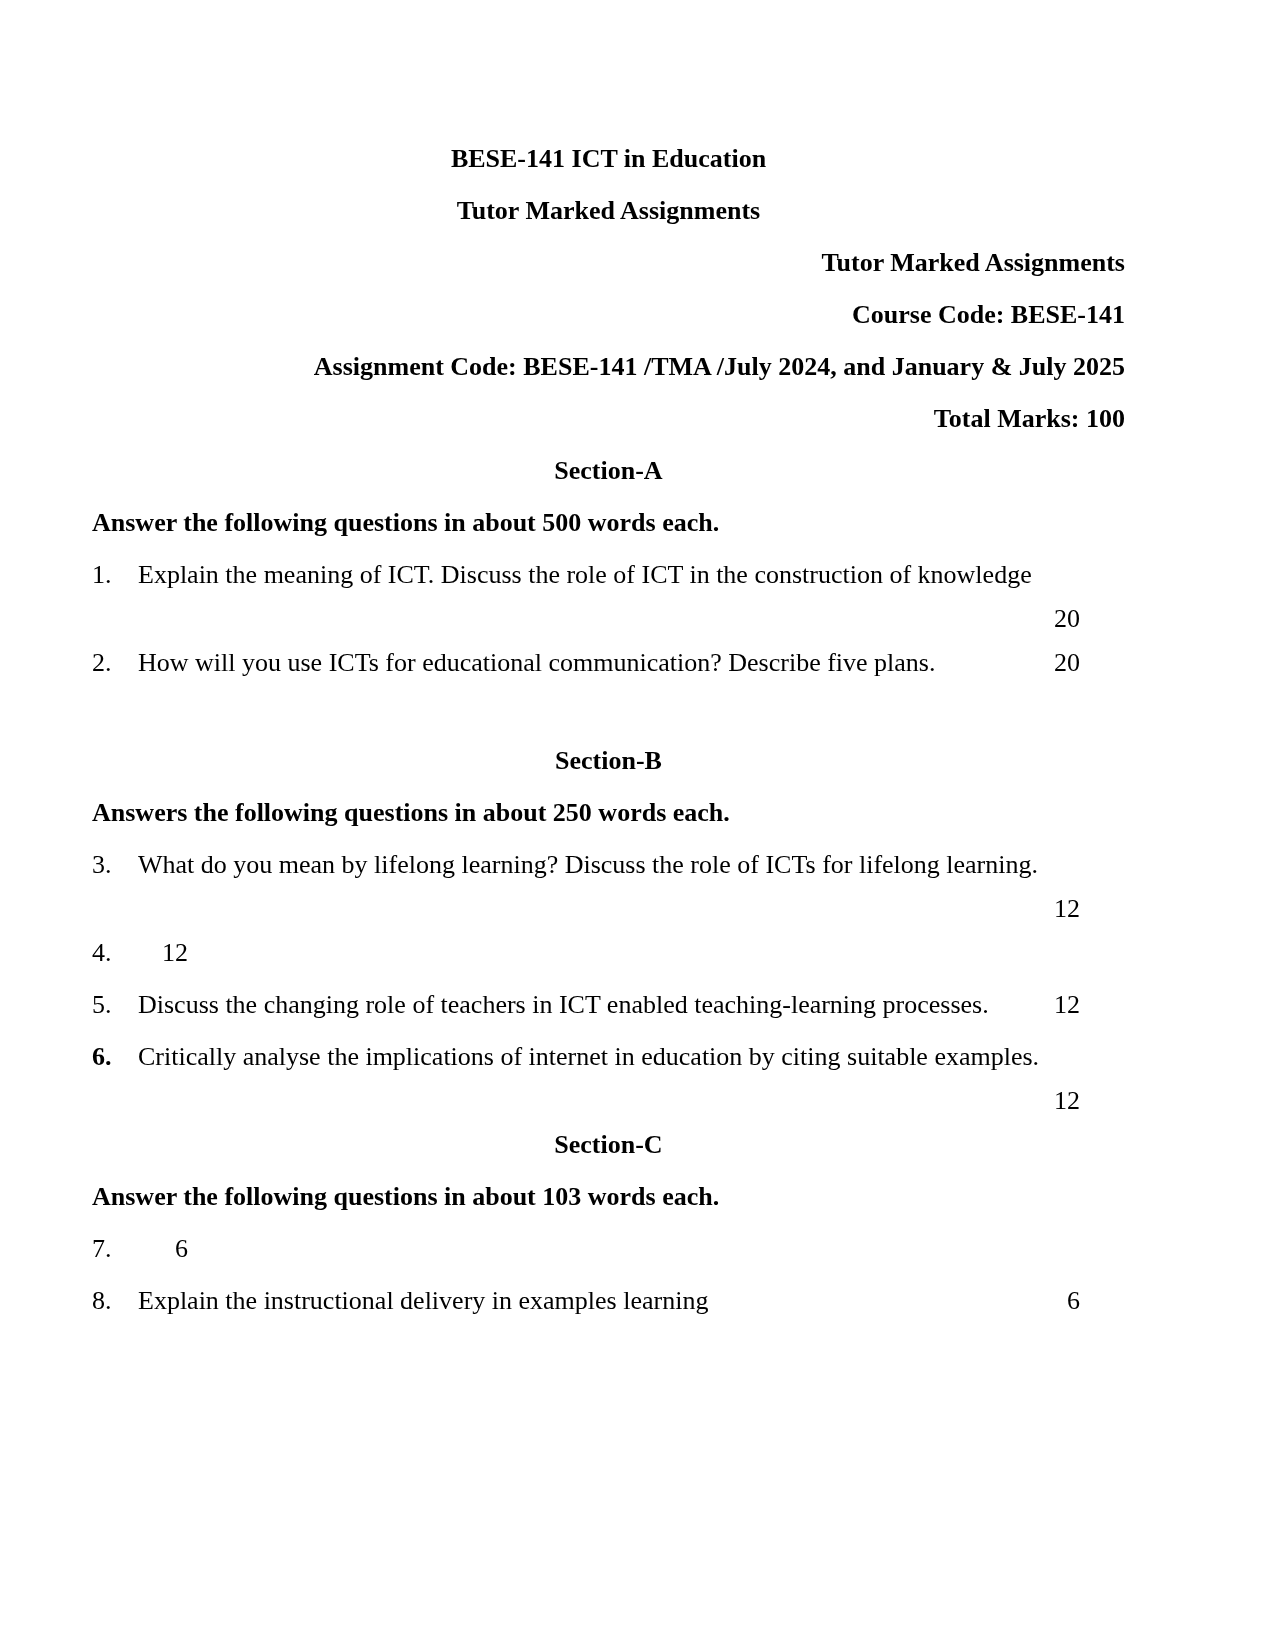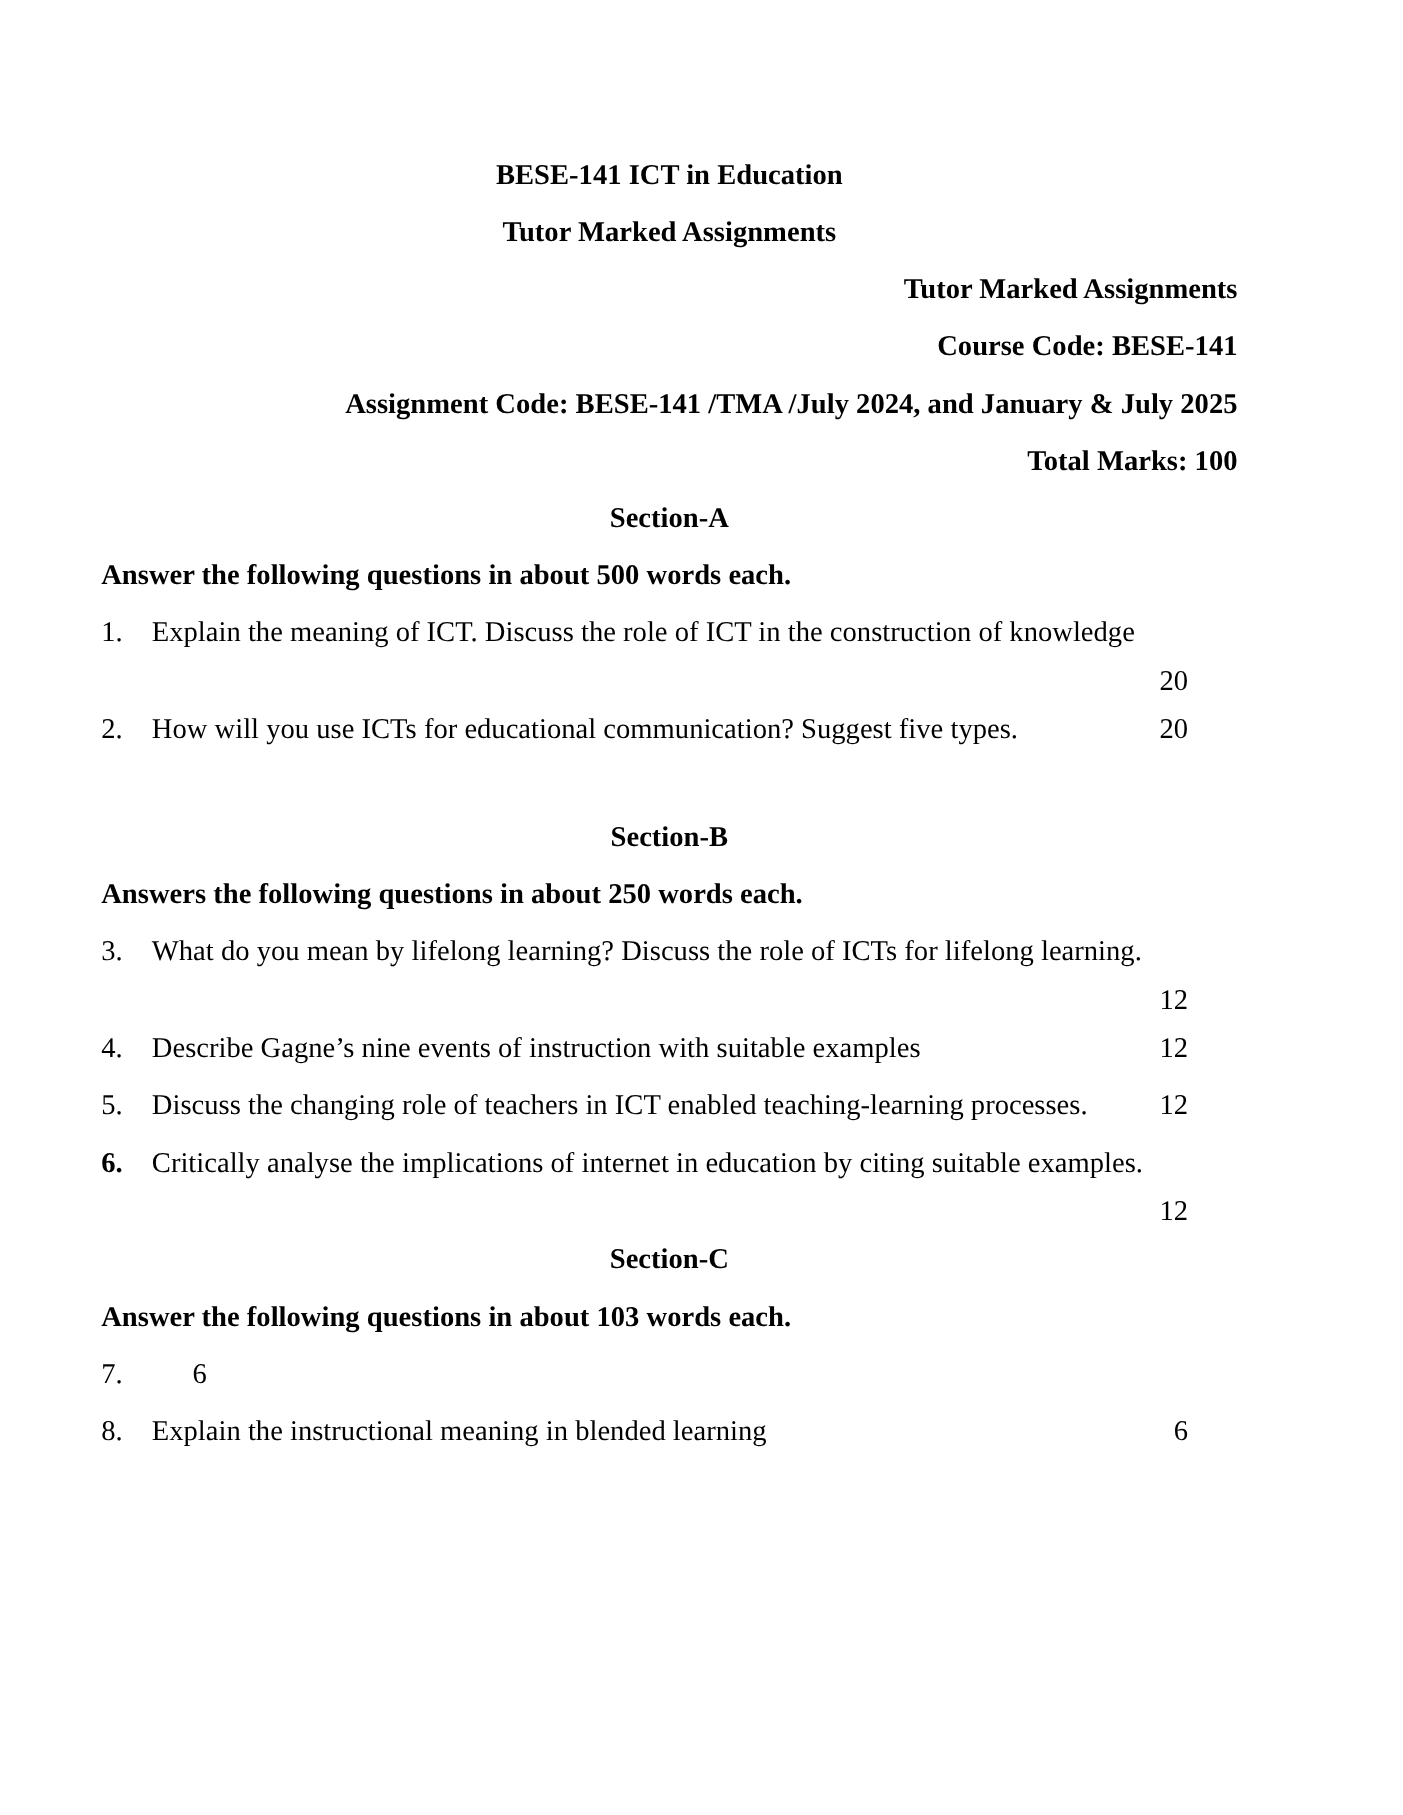--- a/index.html
+++ b/index.html
@@ -48,36 +48,35 @@
   <div class="line left-bold">Answer the following questions in about 500 words each.</div>
 
   <div class="q-row">
     <span class="q-num">1.</span>
     <span class="q-text">Explain the meaning of ICT. Discuss the role of ICT in the construction of knowledge</span>
   </div>
   <div class="q-marks-below">20</div>
 
   <div class="q-row">
     <span class="q-num">2.</span>
-    <span class="q-text">How will you use ICTs for educational communication? Suggest five types.</span>
+    <span class="q-text">How will you use ICTs for educational communication? Describe five plans.</span>
     <span class="q-marks-inline">20</span>
   </div>
 
   <div class="line center-bold gap-before-section">Section-B</div>
   <div class="line left-bold">Answers the following questions in about 250 words each.</div>
 
   <div class="q-row">
     <span class="q-num">3.</span>
     <span class="q-text">What do you mean by lifelong learning? Discuss the role of ICTs for lifelong learning.</span>
   </div>
   <div class="q-marks-below">12</div>
 
   <div class="q-row">
     <span class="q-num">4.</span>
-    <span class="q-text">Describe Gagne’s nine events of instruction with suitable examples</span>
     <span class="q-marks-inline">12</span>
   </div>
 
   <div class="q-row">
     <span class="q-num">5.</span>
     <span class="q-text">Discuss the changing role of teachers in ICT enabled teaching-learning processes.</span>
     <span class="q-marks-inline">12</span>
   </div>
 
   <div class="q-row">
@@ -89,17 +88,17 @@
   <div class="line center-bold">Section-C</div>
   <div class="line left-bold">Answer the following questions in about 103 words each.</div>
 
   <div class="q-row">
     <span class="q-num">7.</span>
     <span class="q-marks-inline">6</span>
   </div>
 
   <div class="q-row">
     <span class="q-num">8.</span>
-    <span class="q-text">Explain the instructional meaning in blended learning</span>
+    <span class="q-text">Explain the instructional delivery in examples learning</span>
     <span class="q-marks-inline">6</span>
   </div>
 
 </div>
 
 </body></html>

